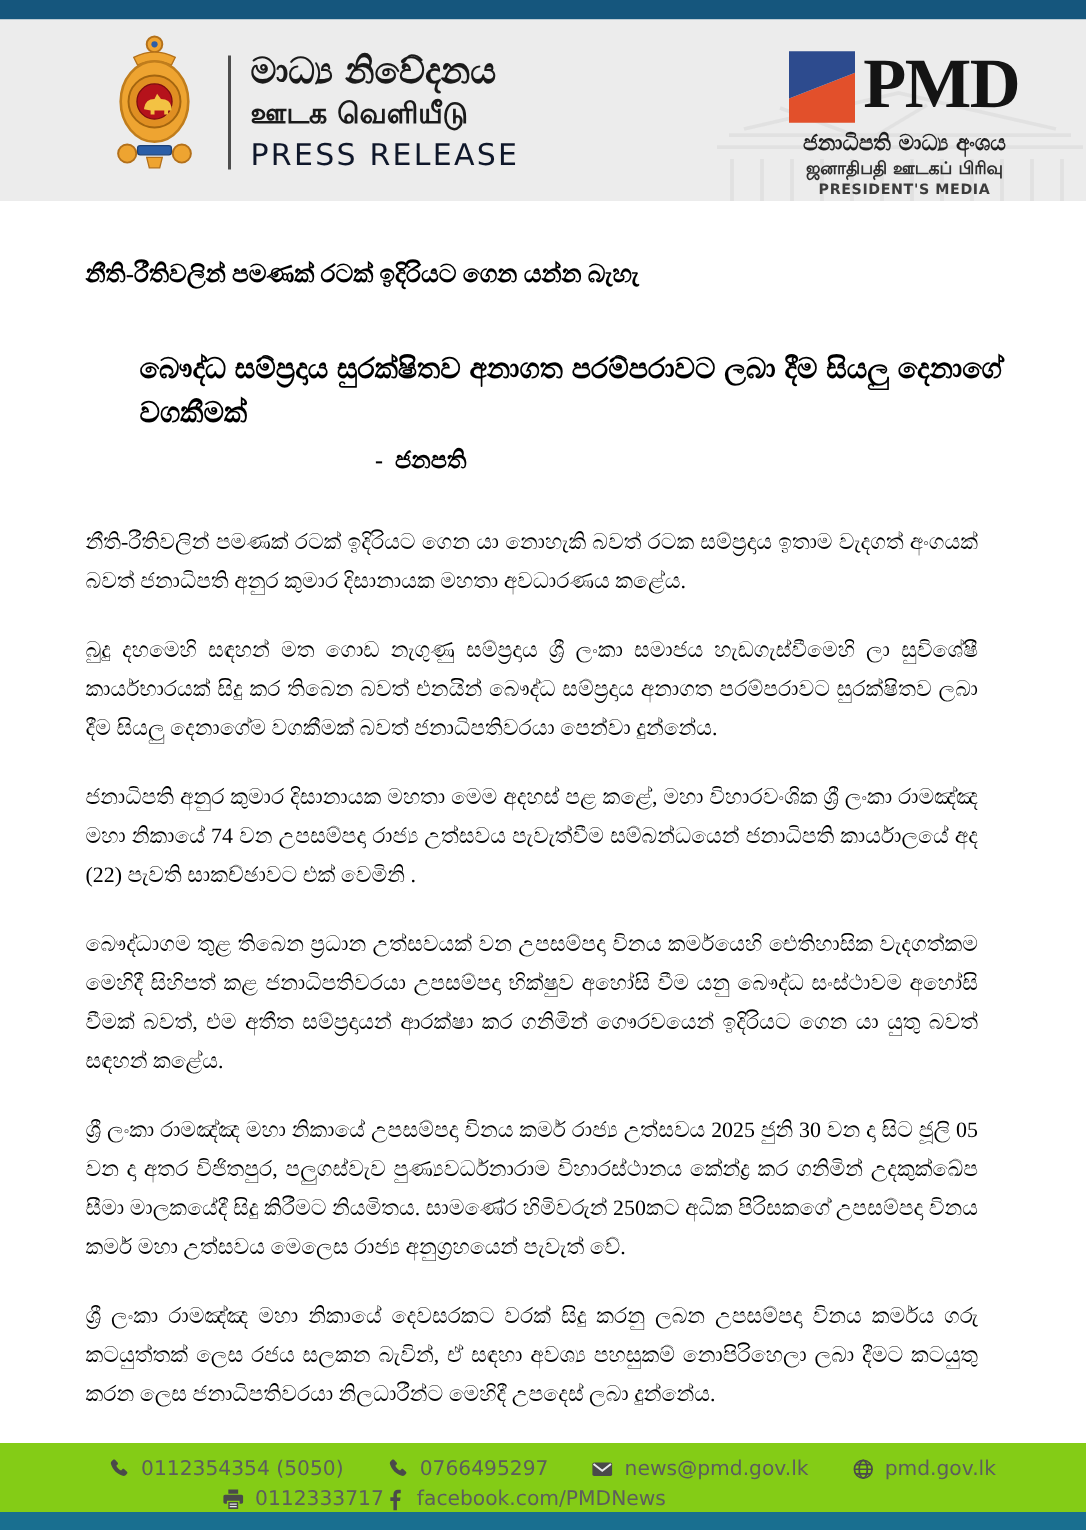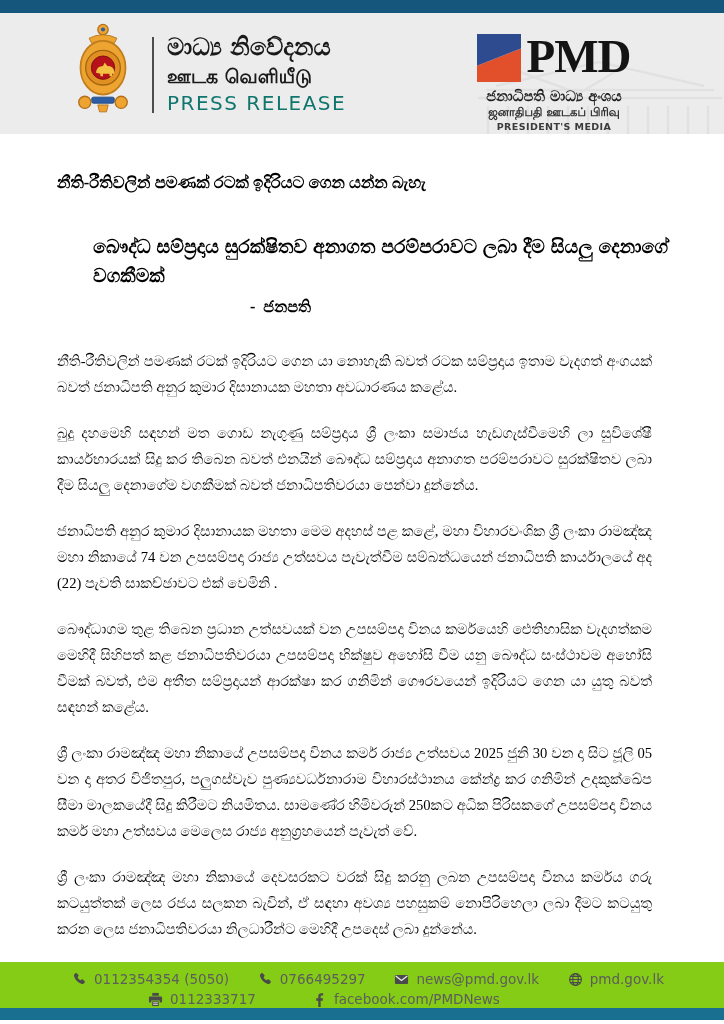--- a/index.html
+++ b/index.html
@@ -9,39 +9,39 @@
   }
   
   .top-bar { position:absolute; top:0; left:0; width:724px; height:13px; background:#15567d; }
   .header  { position:absolute; top:13px; left:0; width:724px; height:121px; background:#ececec; overflow:hidden; }
   .watermark { position:absolute; right:-6px; bottom:-8px; opacity:.55; }
   .emblem  { position:absolute; left:77px; top:9px; }
   .hdr-divider { position:absolute; left:152px; top:24px; width:2px; height:76px; background:#4d4d4d; }
   .hdr-titles { position:absolute; left:167px; top:19px; color:#1a1a1a; }
   .hdr-si { font-size:24px; font-weight:bold; line-height:31px; }
   .hdr-ta { font-size:19px; font-weight:bold; line-height:27px; }
-  .hdr-en { font-size:20px; font-weight:400; line-height:27px; letter-spacing:1.5px; color:#0f766e; }
-  .pmd { position:absolute; left:474px; top:18px; width:160px; text-align:center; }
+  .hdr-en { font-size:20px; font-weight:400; line-height:27px; letter-spacing:1.5px; color:#0f172a; }
+  .pmd { position:absolute; left:523px; top:18px; width:160px; text-align:center; }
   .pmd-row { display:flex; align-items:flex-start; justify-content:center; gap:5px; }
   .pmd-abbr { font-family:"Liberation Serif", serif; font-weight:bold; font-size:47px; line-height:50px; letter-spacing:-1px; color:#141414; }
   .pmd-si { font-size:14.5px; font-weight:bold; color:#1f1f1f; margin-top:5px; line-height:18px; }
   .pmd-ta { font-size:11.5px; font-weight:bold; color:#2e2e2e; line-height:15px; }
   .pmd-en { font-size:9.5px; font-weight:bold; color:#3c3c3c; letter-spacing:.4px; line-height:13px; }
   
   .doc { position:absolute; left:57px; top:124px; width:611px; color:#000;
          font-family:"Liberation Serif", serif; }
   .headline    { font-size:16.5px; font-weight:bold; margin-top:46px; line-height:26px; }
   .subheadline { font-size:19px; font-weight:bold; margin-top:36px; line-height:29px; text-align:justify;margin-left:36px; }
   .byline { font-size:16px; font-weight:bold; margin-top:8px; padding-left:193px; white-space:pre-wrap; }
   .doc-paras { margin-top:32px; }
   .para { font-size:14.6px; line-height:26px; text-align:justify; margin:0 16px 20px 0; }
   
   .footer { position:absolute; left:0; top:962px; width:724px; height:46px; background:#84cc16; }
   .footer-row1 { display:flex; justify-content:space-between; padding:9px 60px 0 72px; }
-  .footer-row2 { display:flex; gap:56px; padding:4px 0 0 148px; }
+  .footer-row2 { display:flex; padding:4px 0 0 148px; }
   .contact { display:flex; align-items:center; gap:7px; font-size:13.5px; color:#5d5d5d; }
   .ficon { width:15px; height:15px; flex:none; }
   .bottom-bar { position:absolute; left:0; top:1008px; width:724px; height:12px; background:#196f90; }
 </style>
 </head>
 <body>
 
 <div class="top-bar"></div>
 
 <div class="header">

